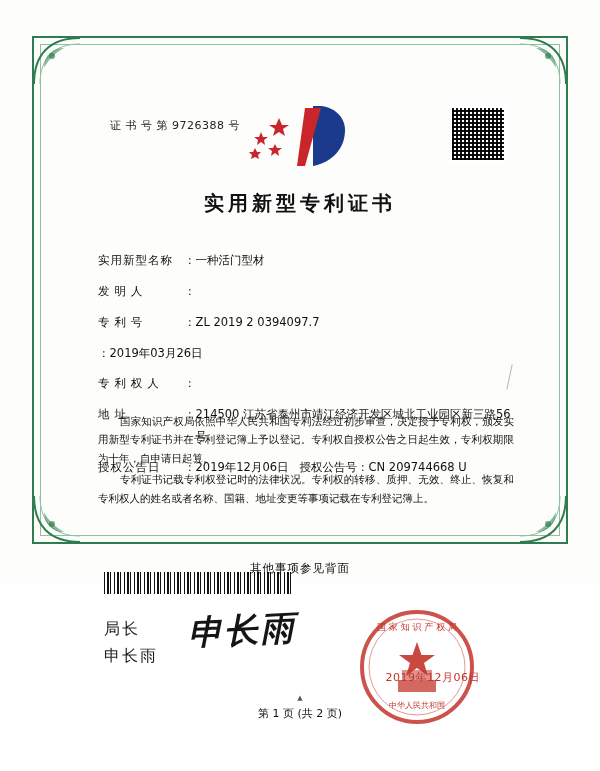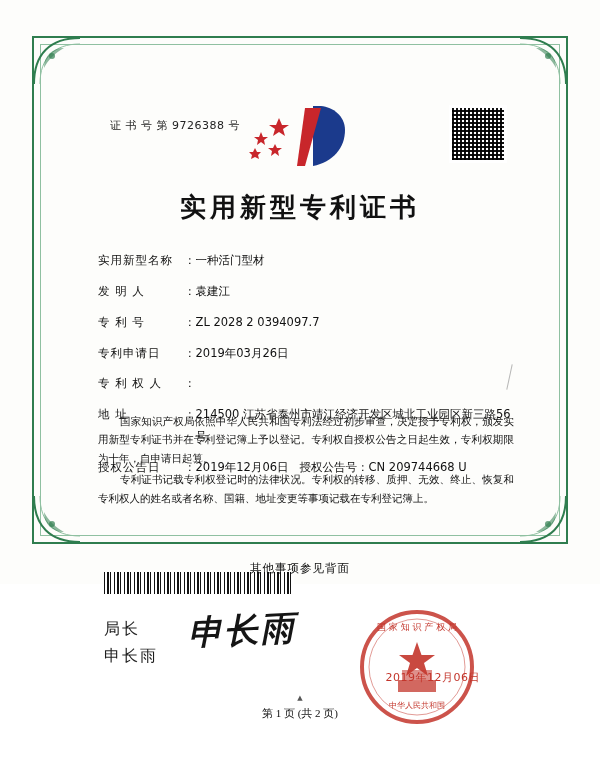--- a/index.html
+++ b/index.html
@@ -66,21 +66,21 @@
     box-shadow:0 0 0 1px #fff;
   }
   
   .logo{
     position:absolute;left:50%;top:28px;transform:translateX(-50%);
     width:130px;height:72px;
   }
   .title{
     position:absolute;left:0;right:0;top:118px;
     text-align:center;
-    font-size:26px;
+    font-size:20px;
     font-weight:bold;
     letter-spacing:4px;
     color:#111;
     font-family:Liberation Serif, serif;
   }
   .fields{
     position:absolute;left:30px;right:18px;top:178px;
     font-size:11.5px;
     line-height:1.9;
     color:#111;
@@ -88,20 +88,21 @@
   .field-row{
     display:flex;
     align-items:flex-start;
     margin-bottom:9px;
   }
   .field-label{
     width:86px;
     flex:0 0 86px;
     letter-spacing:1px;
     white-space:nowrap;
+    font-family:Liberation Serif, serif;
   }
   .field-colon{
     flex:0 0 10px;
   }
   .field-value{
     flex:1 1 auto;
     word-break:break-all;
   }
   .field-row.dual{ }
   .field-value-2{
@@ -151,21 +152,20 @@
     font-size:11px;
     color:#c3352b;
     letter-spacing:0.5px;
     font-family:"DejaVu Sans", sans-serif;
   }
   .page-no{
     position:absolute;left:0;right:0;top:634px;
     text-align:center;
     font-size:11px;
     color:#111;
-    font-family:Liberation Serif, serif;
   }
   .footer-note{
     position:absolute;left:0;right:0;bottom:8px;
     text-align:center;
     font-size:11.5px;
     color:#111;
     letter-spacing:1px;
   }
   .tiny-mark{
     position:absolute;left:50%;top:622px;
@@ -249,31 +249,29 @@
 
       <div class="field-row">
         <div class="field-label">实用新型名称</div>
         <div class="field-colon">：</div>
         <div class="field-value">一种活门型材</div>
       </div>
 
       <div class="field-row">
         <div class="field-label">发 明 人</div>
         <div class="field-colon">：</div>
-        <div class="field-value">袁建江</div>
       </div>
 
       <div class="field-row">
         <div class="field-label">专 利 号</div>
         <div class="field-colon">：</div>
-        <div class="field-value">ZL 2028 2 0394097.7</div>
-      </div>
-
-      <div class="field-row">
-        <div class="field-label">专利申请日</div>
+        <div class="field-value">ZL 2019 2 0394097.7</div>
+      </div>
+
+      <div class="field-row">
         <div class="field-colon">：</div>
         <div class="field-value">2019年03月26日</div>
       </div>
 
       <div class="field-row">
         <div class="field-label">专 利 权 人</div>
         <div class="field-colon">：</div>
       </div>
 
       <div class="field-row">

